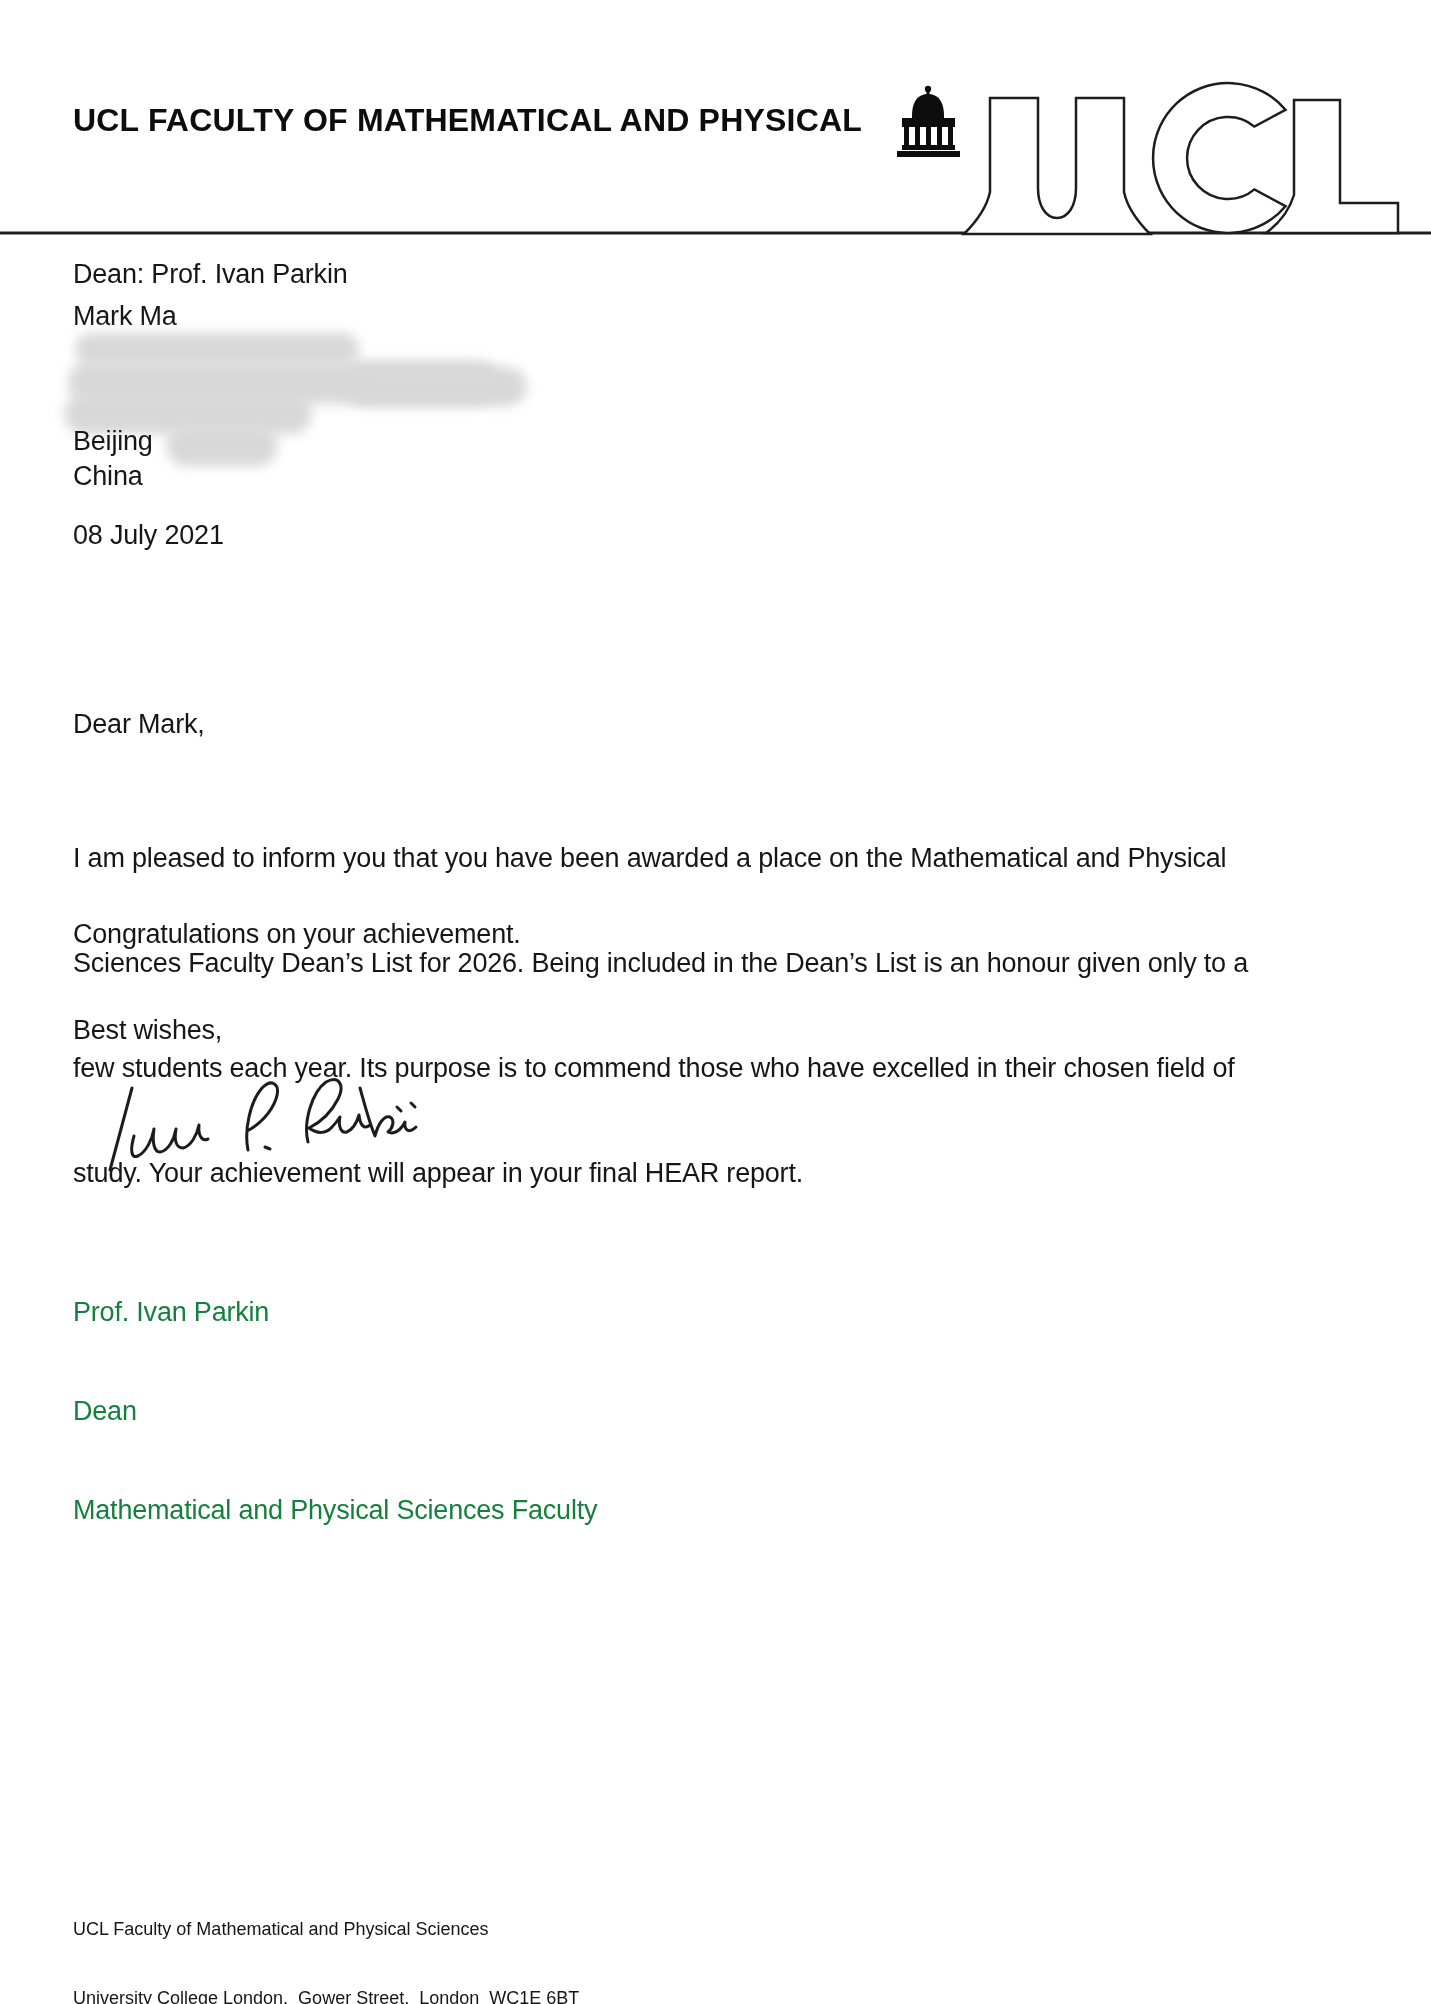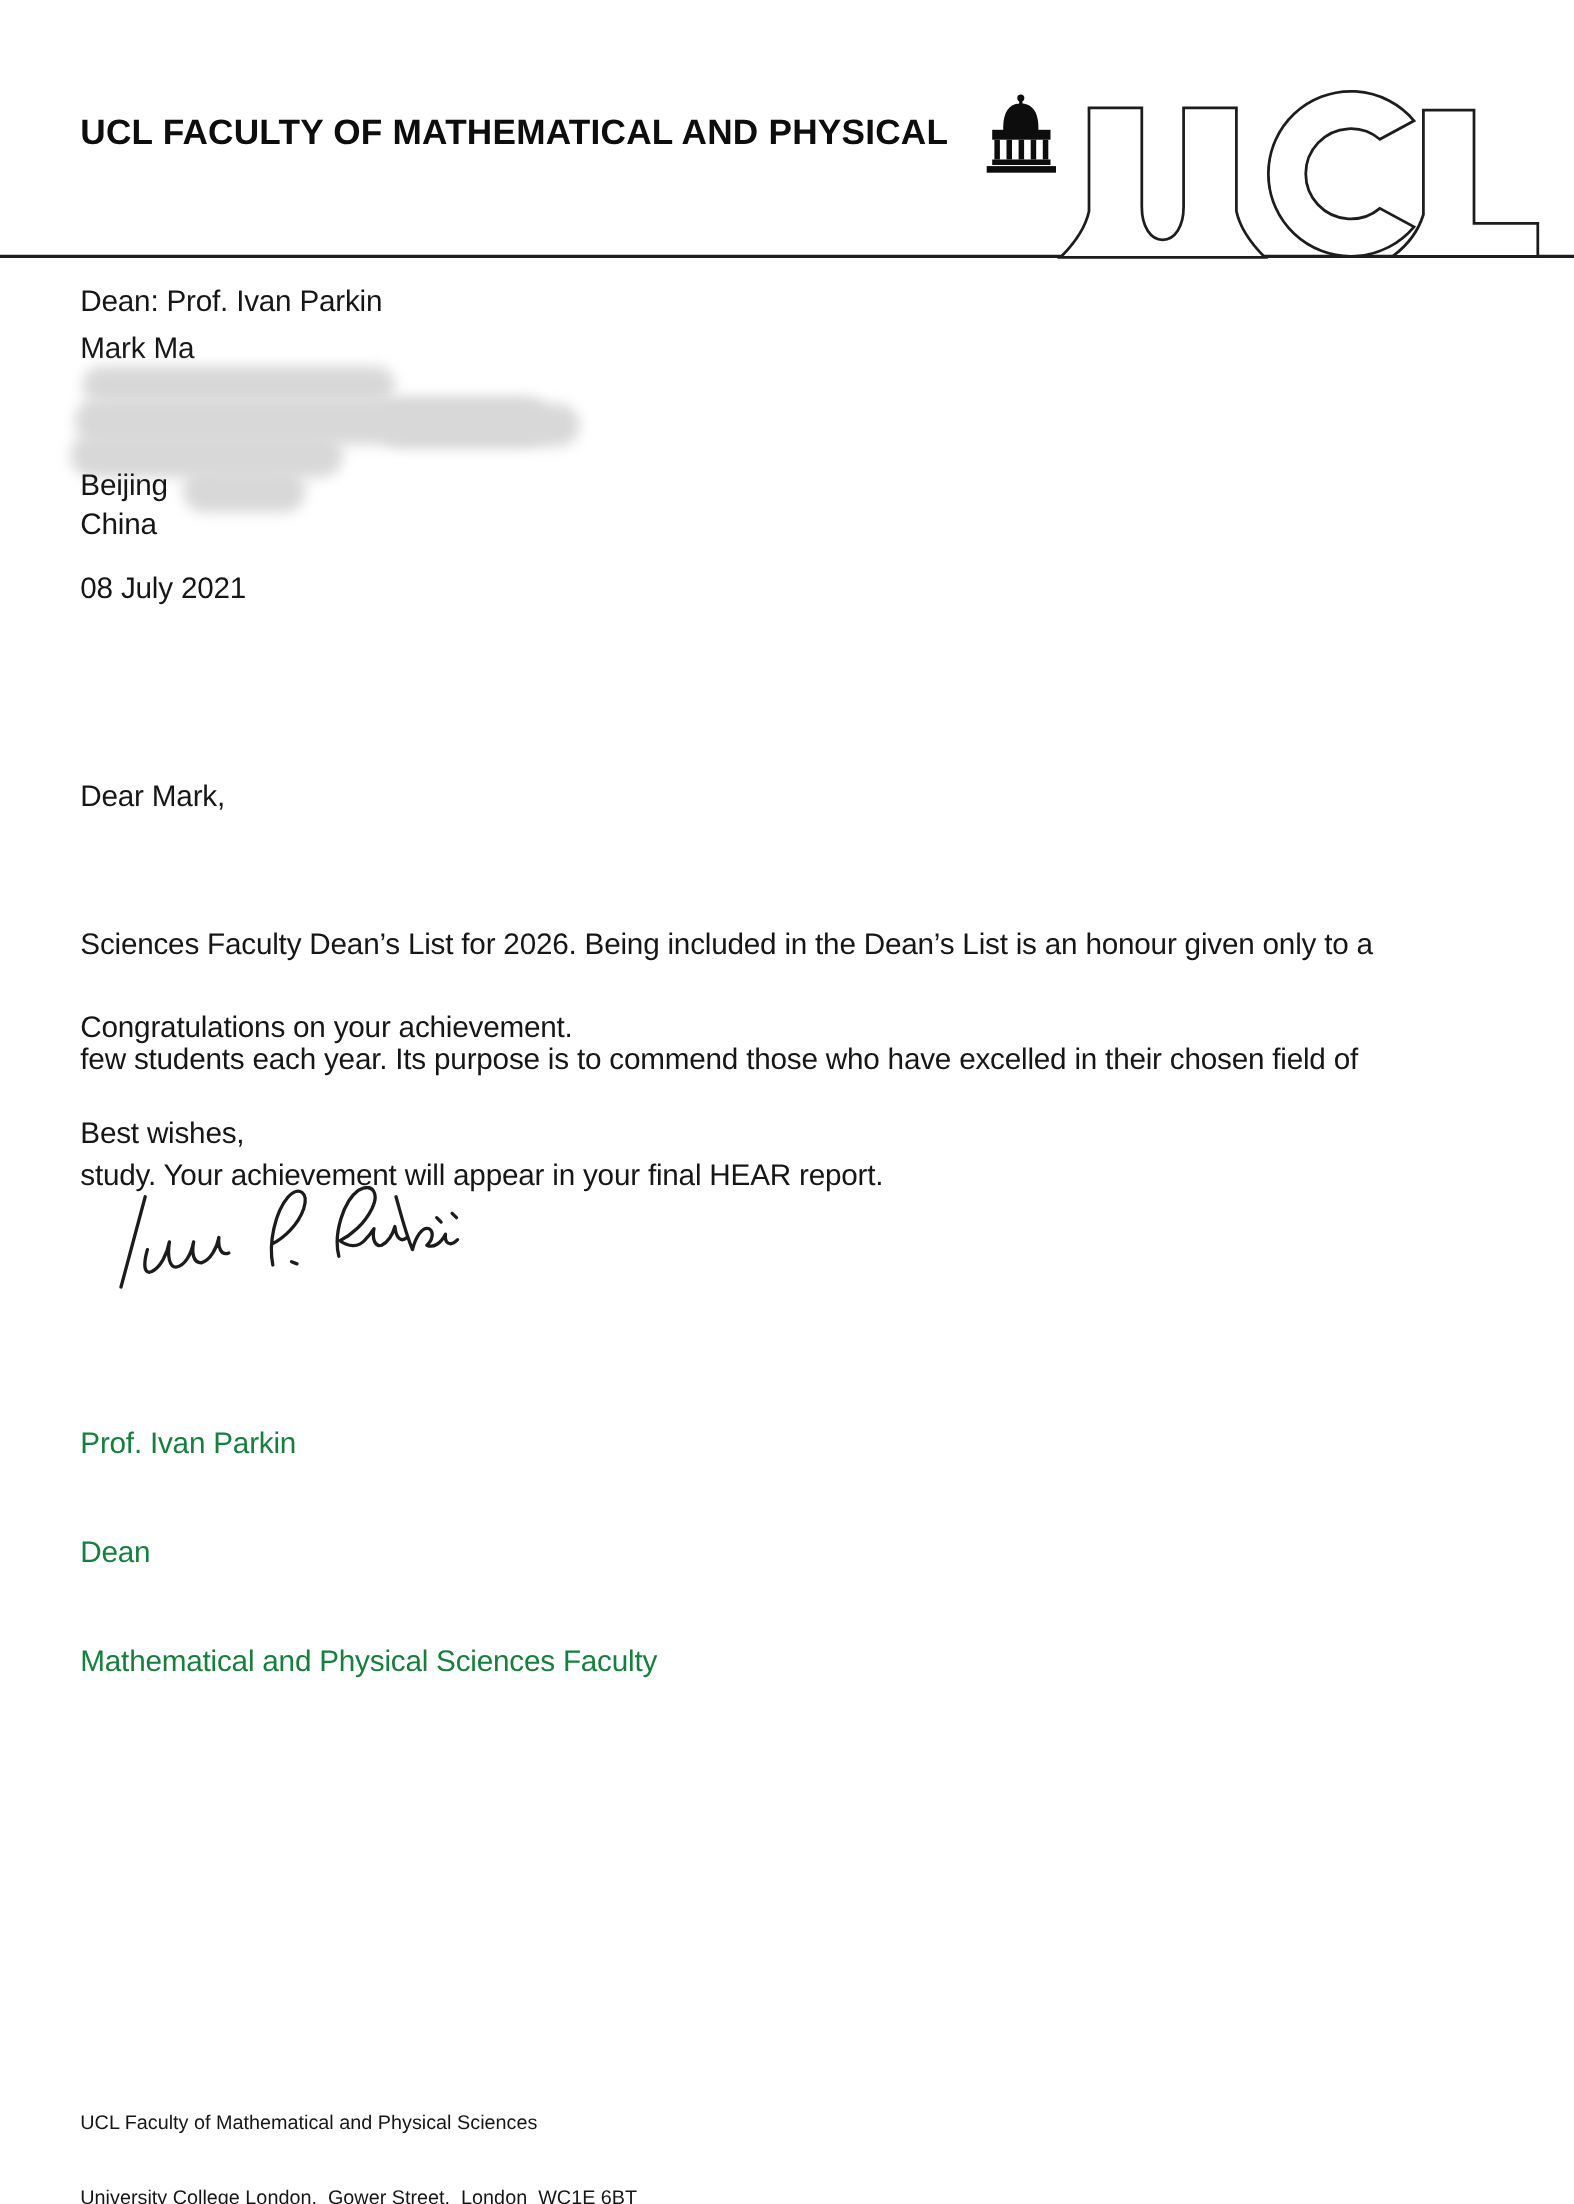--- a/index.html
+++ b/index.html
@@ -78,20 +78,21 @@
   </div>
 
   <div class="abs bodytext" style="left:73px;top:424px;">Beijing</div>
   <div class="abs bodytext" style="left:73px;top:459px;">China</div>
 
   <div class="abs bodytext" style="left:73px;top:518px;">08 July 2021</div>
 
   <div class="abs bodytext" style="left:73px;top:707px;">Dear Mark,</div>
 
   <div class="abs bodytext" style="left:73px;top:771px;">
+    <div>I am pleased to inform you that you have been awarded a place on the Mathematical and Physical</div>
     <div>Sciences Faculty Dean’s List for 2026. Being included in the Dean’s List is an honour given only to a</div>
     <div>few students each year. Its purpose is to commend those who have excelled in their chosen field of</div>
     <div>study. Your achievement will appear in your final HEAR report.</div>
   </div>
 
   <div class="abs bodytext" style="left:73px;top:917px;">Congratulations on your achievement.</div>
 
   <div class="abs bodytext" style="left:73px;top:1013px;">Best wishes,</div>
 
   <svg class="abs" style="left:98px;top:1078px;" width="330" height="100" viewBox="0 0 330 100">

